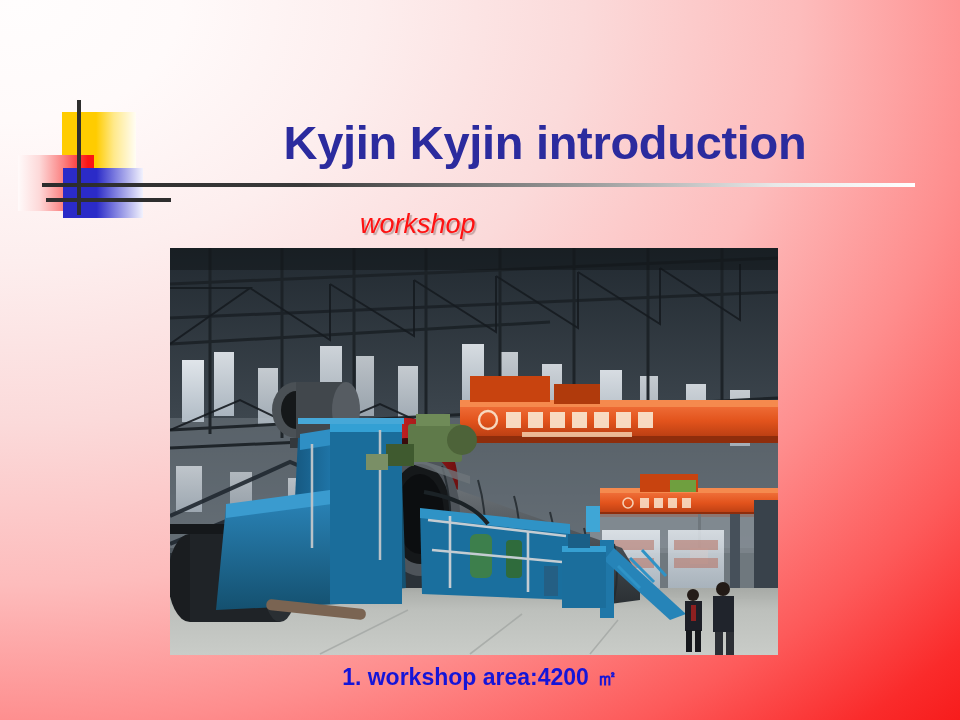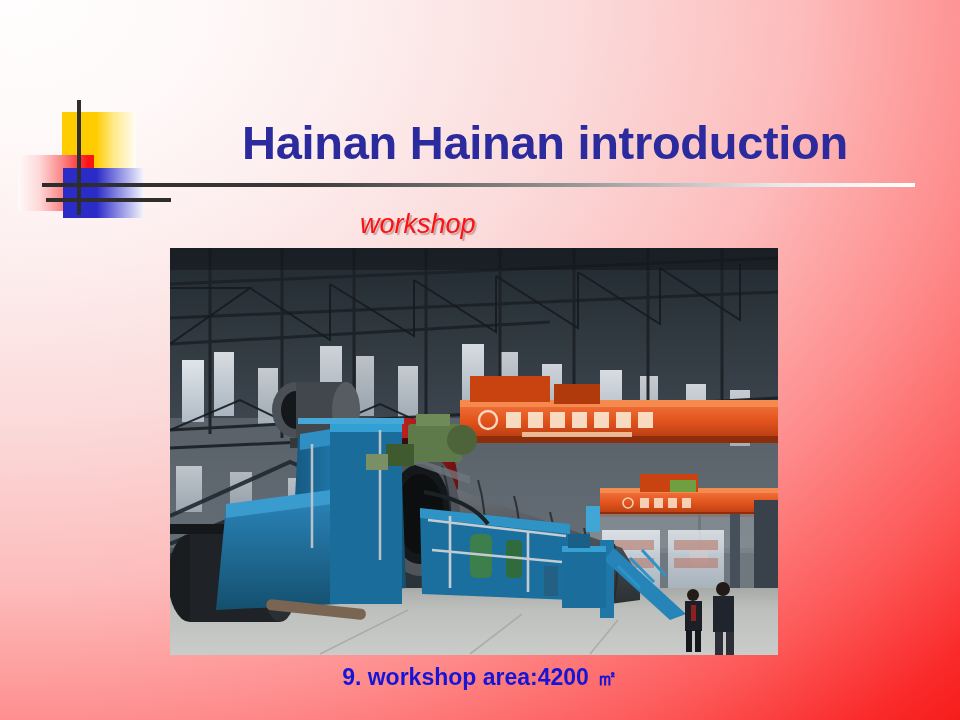--- a/index.html
+++ b/index.html
@@ -164,21 +164,21 @@
   <div id="slide-bg"></div>
 
   <div id="motif">
     <div class="sq sq-yellow"></div>
     <div class="sq sq-red"></div>
     <div class="sq sq-blue"></div>
     <div class="sq line-v"></div>
     <div class="sq line-h"></div>
   </div>
 
-  <div id="title">Hainan Hainan introduction</div>
+  <div id="title">Kyjin Kyjin introduction</div>
   <div id="title-rule"></div>
 
   <div id="subtitle">workshop</div>
 
   <div id="photo">
     <svg viewBox="0 0 608 407" preserveAspectRatio="none">
       <defs>
         <linearGradient id="gWall" x1="0" y1="0" x2="0" y2="1">
           <stop offset="0" stop-color="#222a31"></stop>
           <stop offset="0.55" stop-color="#3c454d"></stop>
@@ -456,16 +456,16 @@
           <rect x="556" y="384" width="8" height="23" fill="#2c2f35"></rect>
         </g>
       </g>
 
       <rect x="0" y="0" width="608" height="407" fill="none"></rect>
       <rect x="0" y="0" width="608" height="22" fill="#0d1114" opacity="0.45"></rect>
     </svg>
   </div>
 
   <div id="caption">
-    <span>9. workshop area:4200</span><span class="unit">㎡</span>
+    <span>1. workshop area:4200</span><span class="unit">㎡</span>
   </div>
 
 </div>
 
 </body></html>

